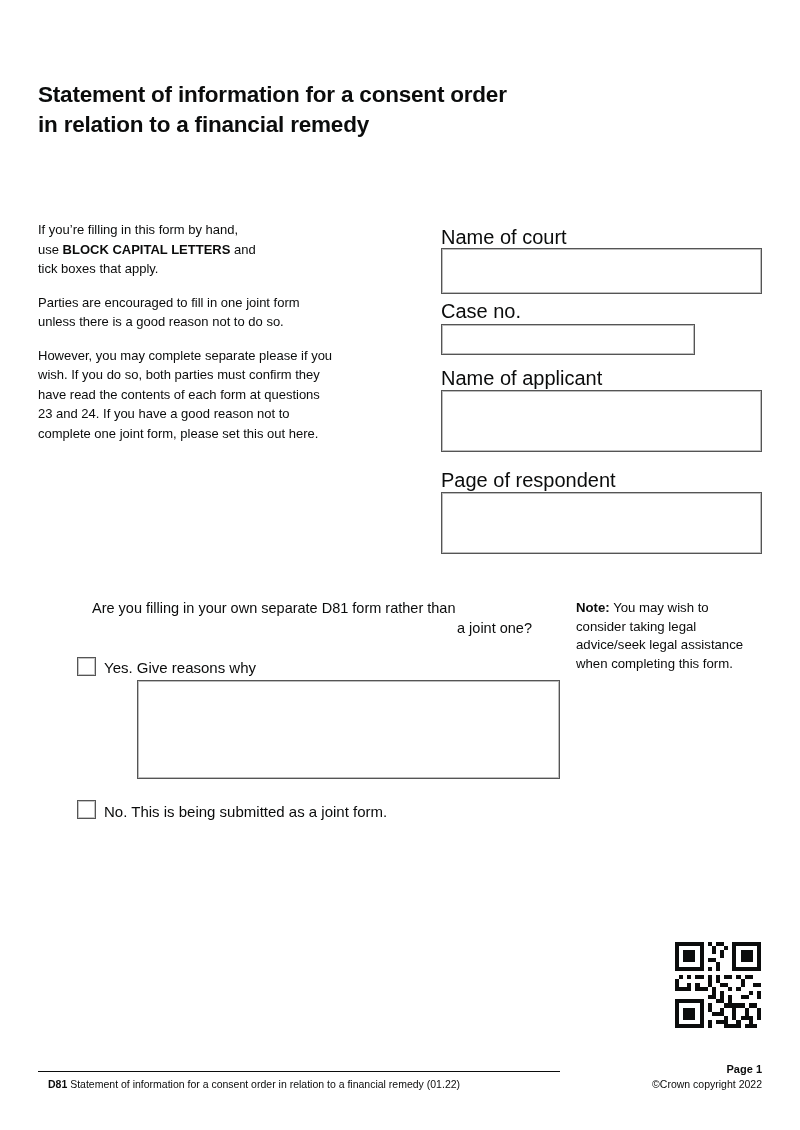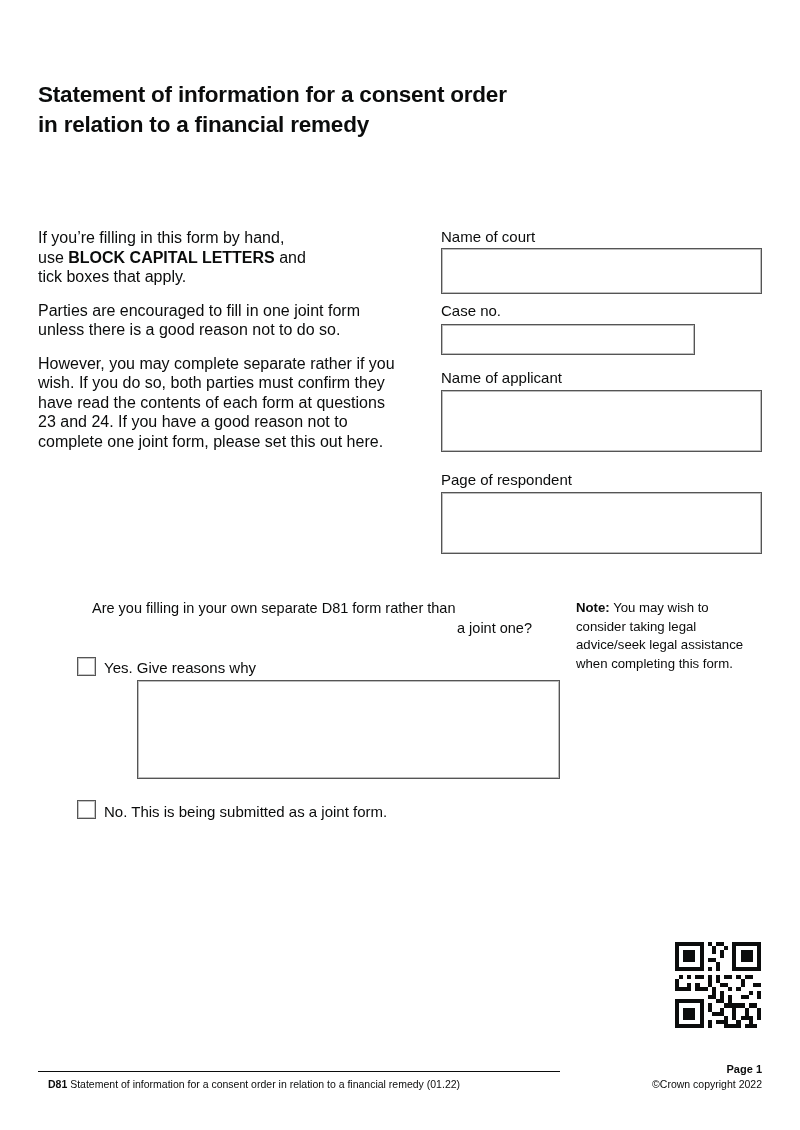--- a/index.html
+++ b/index.html
@@ -1,24 +1,24 @@
 <!DOCTYPE html>
 <html><head>
 <meta charset="utf-8">
 <style>
   html, body { margin: 0; padding: 0; background: #ffffff; }
   body { width: 800px; height: 1130px; position: relative; overflow: hidden;
          font-family: "Liberation Sans", "DejaVu Sans", sans-serif; color: #0b0c0c; }
   .abs { position: absolute; }
   .title { left: 38px; top: 80px; width: 560px; font-size: 22.5px; font-weight: bold; line-height: 30px; letter-spacing: -0.2px; }
   .title div { white-space: nowrap; }
-  .intro { left: 38px; top: 228px; width: 380px; font-size: 16px; line-height: 19.5px; }
+  .intro { left: 38px; top: 220px; width: 380px; font-size: 13px; line-height: 19.5px; }
   .intro p { margin: 0 0 14px 0; }
   .intro .line { display: block; white-space: nowrap; }
-  .field-label { font-size: 15px; line-height: 18px; white-space: nowrap; text-align: right; }
+  .field-label { font-size: 20px; line-height: 18px; white-space: nowrap; text-align: right; }
   .field-box { position: absolute; border: 1px solid #555; box-shadow: inset 0 0 0 1px #bdbdbd; background: #fff; box-sizing: border-box; }
   .question { left: 92px; top: 599px; width: 440px; font-size: 14.5px; line-height: 19.5px; }
   .note { left: 576px; top: 599px; width: 200px; font-size: 13.2px; line-height: 18.5px; }
   .note .line { display: block; white-space: nowrap; }
   .checkbox { position: absolute; width: 18px; height: 18px; border: 1px solid #555; box-shadow: inset 0 0 0 1px #c4c4c4; box-sizing: border-box; background: #fff; cursor: pointer; }
   .opt-label { position: absolute; font-size: 15px; line-height: 18px; white-space: nowrap; }
   .qr { left: 675px; top: 942px; width: 86px; height: 86px; }
   .footer-rule { left: 38px; top: 1071px; width: 522px; height: 1px; background: #0b0c0c; }
   .footer-text { left: 38px; top: 1078px; font-size: 10.5px; line-height: 13px; white-space: nowrap; padding-left: 10px; }
   .page-no { right: 38px; top: 1063px; font-size: 11px; font-weight: bold; text-align: right; white-space: nowrap; }
@@ -36,21 +36,21 @@
   <p>
     <span class="line">If you’re filling in this form by hand,</span>
     <span class="line"><span>use </span><b>BLOCK CAPITAL LETTERS</b><span> and</span></span>
     <span class="line">tick boxes that apply.</span>
   </p>
   <p>
     <span class="line">Parties are encouraged to fill in one joint form</span>
     <span class="line">unless there is a good reason not to do so.</span>
   </p>
   <p>
-    <span class="line">However, you may complete separate rather if you</span>
+    <span class="line">However, you may complete separate please if you</span>
     <span class="line">wish. If you do so, both parties must confirm they</span>
     <span class="line">have read the contents of each form at questions</span>
     <span class="line">23 and 24. If you have a good reason not to</span>
     <span class="line">complete one joint form, please set this out here.</span>
   </p>
 </div>
 
 <div class="abs field-label" style="left:441px; top:228px;">Name of court</div>
 <div class="field-box" style="left:441px; top:248px; width:321px; height:46px;"></div>
 

